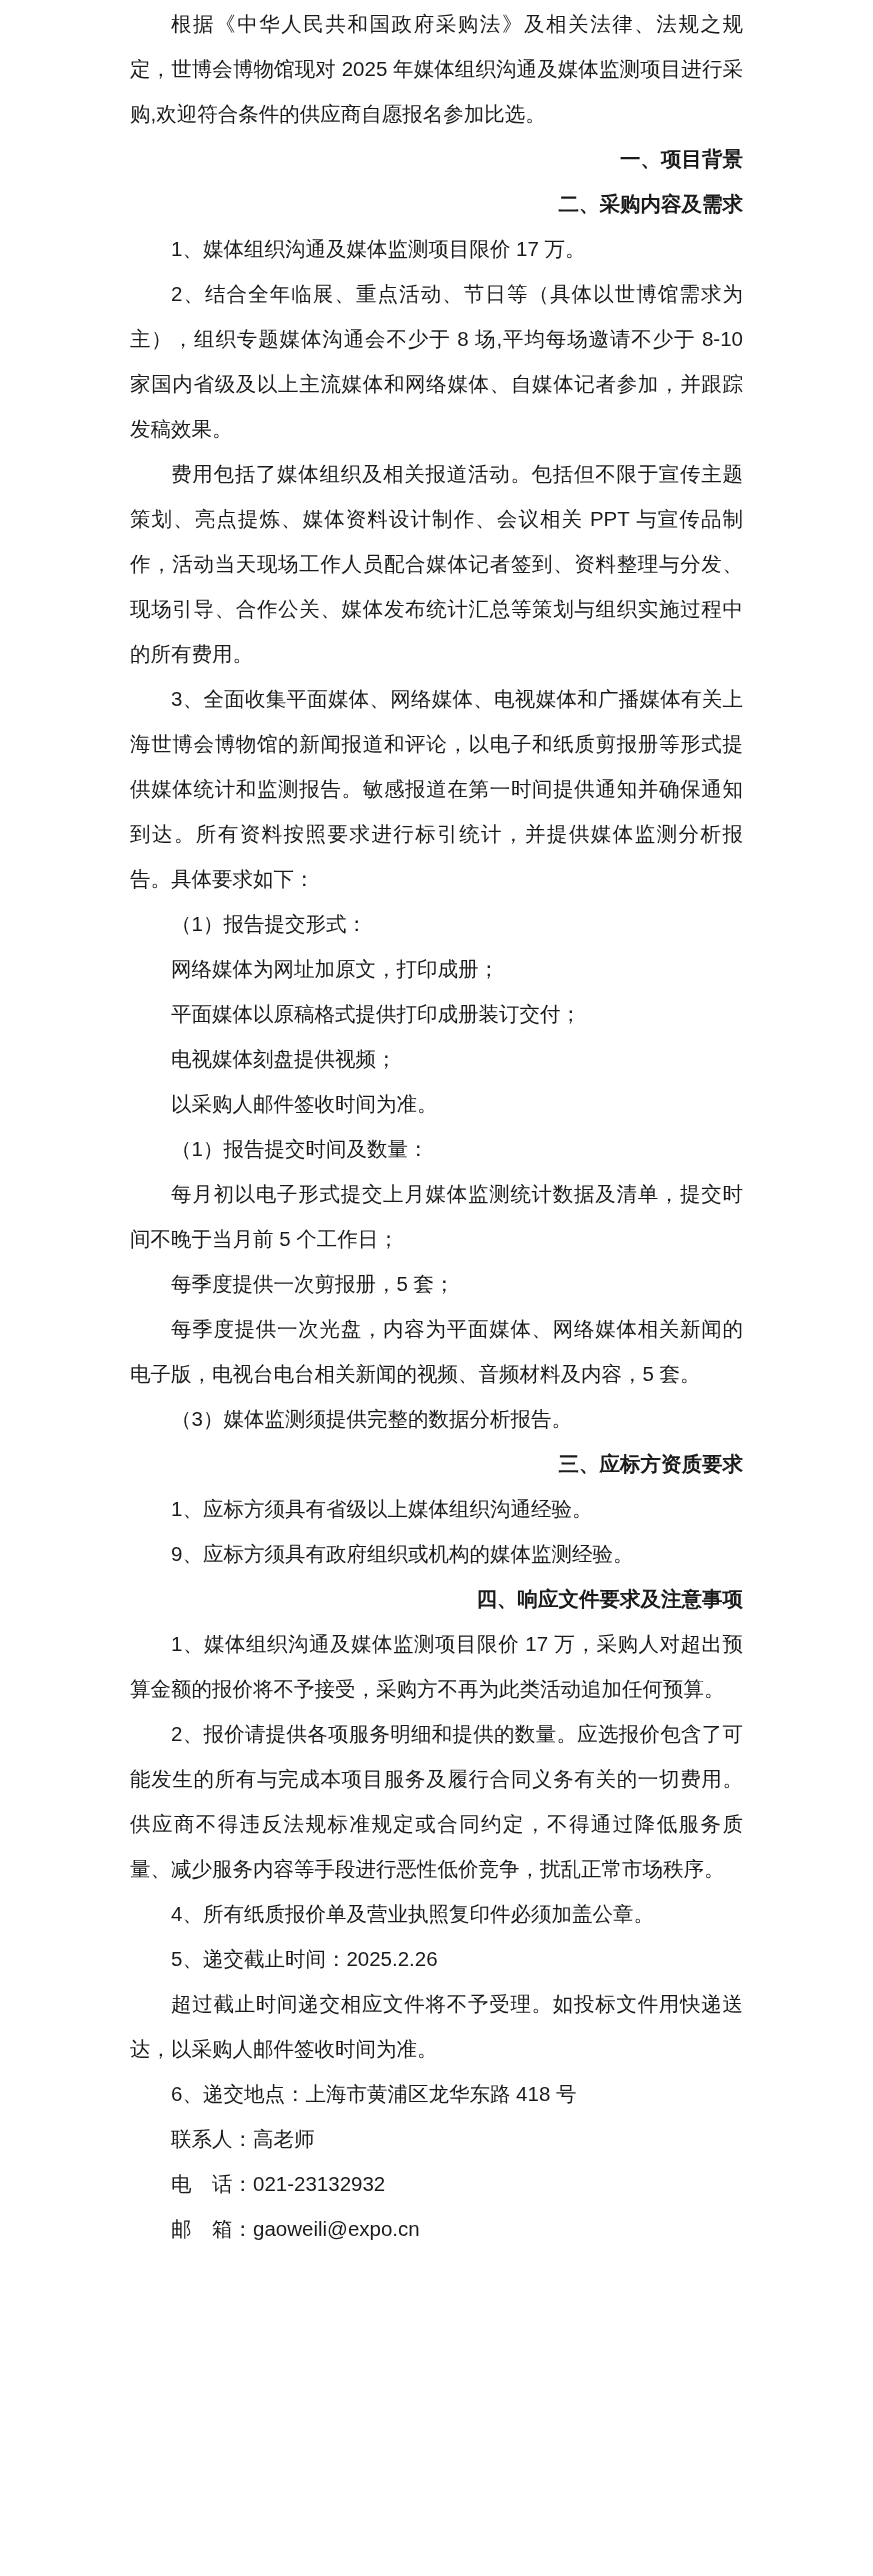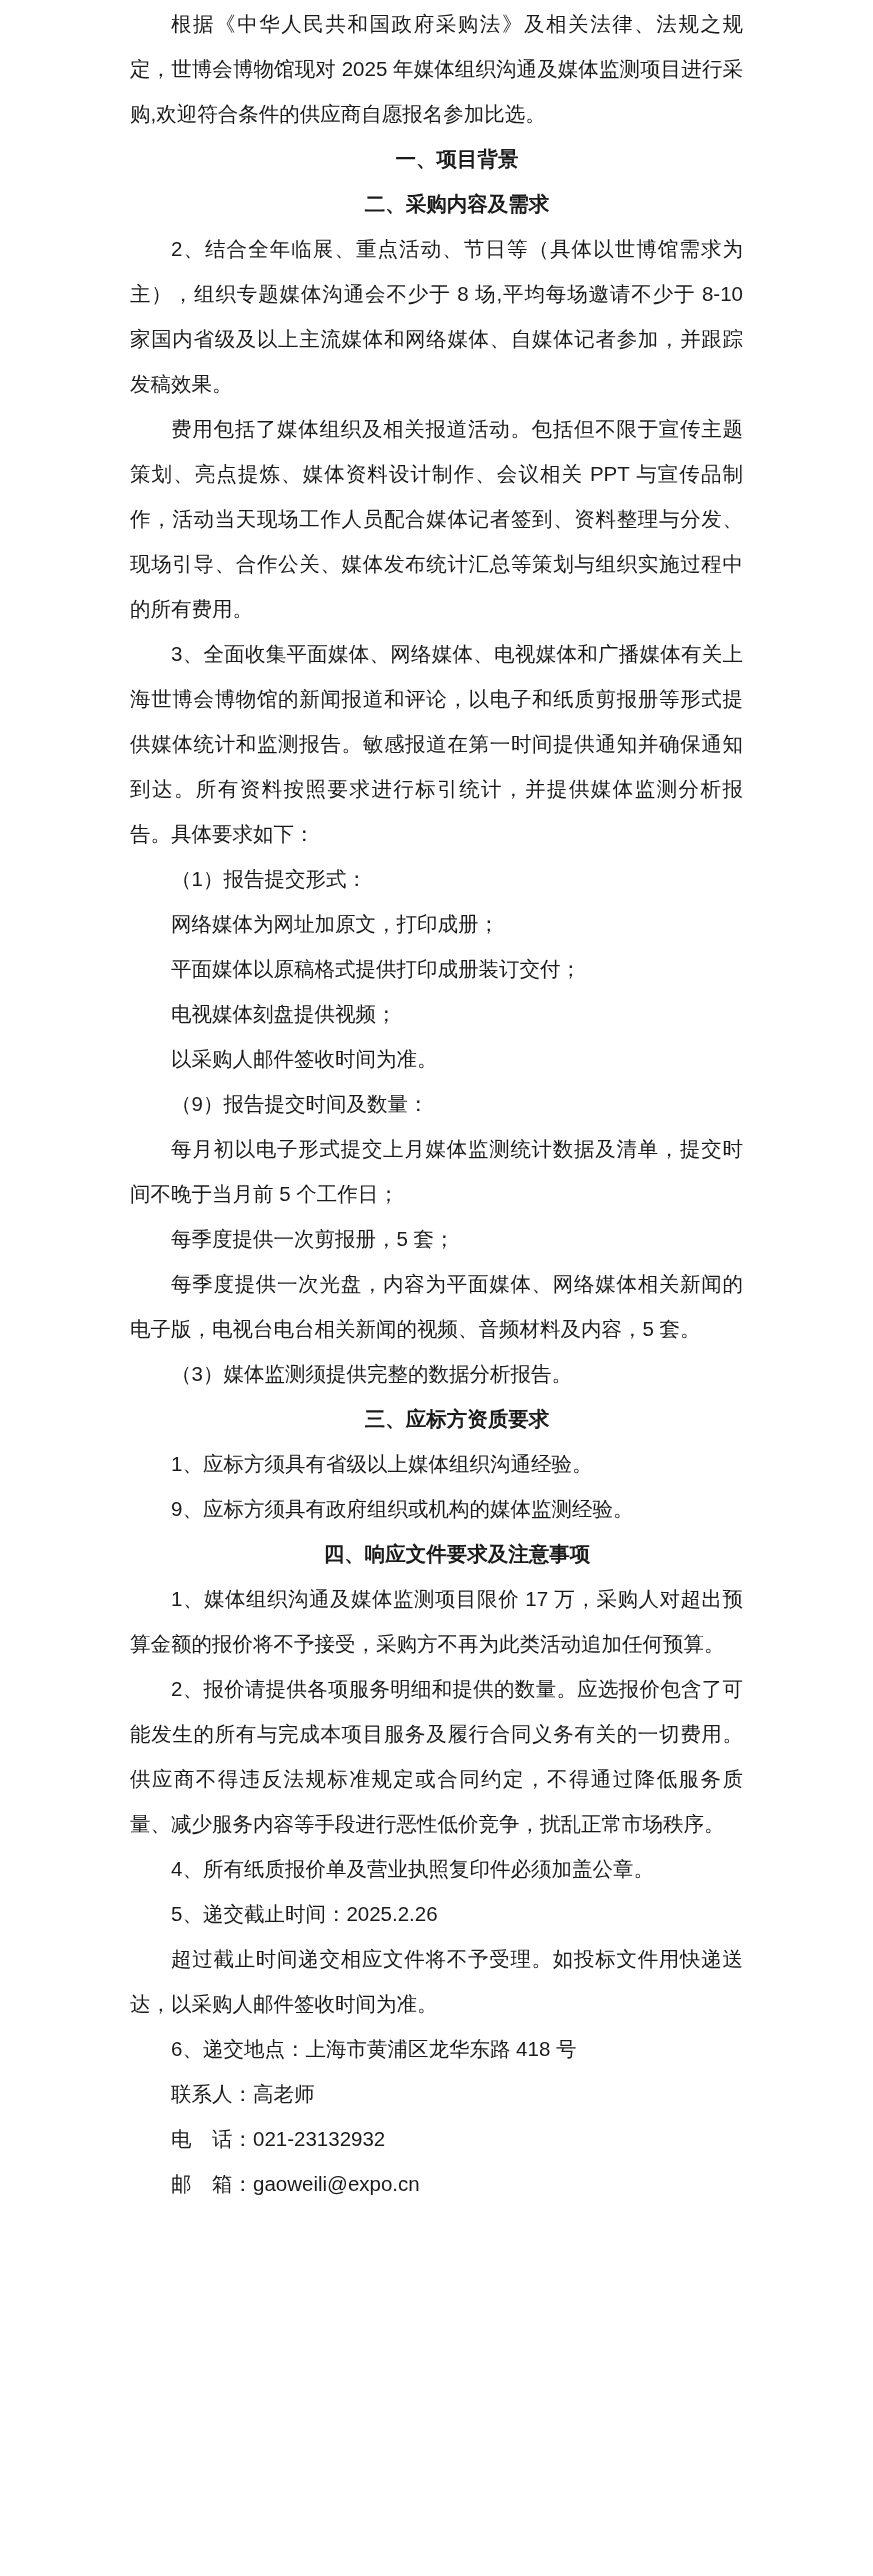--- a/index.html
+++ b/index.html
@@ -27,40 +27,41 @@
     font-size: 20.5px;
     line-height: 45px;
     text-align: justify;
     text-justify: inter-ideograph;
     text-indent: 2em;
     word-break: break-all;
     overflow-wrap: break-word;
   }
   .doc p.heading {
     font-weight: bold;
-    text-align: center;
+    text-align: right;
   }
 </style>
 </head>
 <body>
 
 <div class="page">
   <div class="doc" id="doc-body">
       <p class="paragraph">根据《中华人民共和国政府采购法》及相关法律、法规之规定，世博会博物馆现对 2025 年媒体组织沟通及媒体监测项目进行采购,欢迎符合条件的供应商自愿报名参加比选。</p>
       <p class="heading">一、项目背景</p>
       <p class="heading">二、采购内容及需求</p>
+      <p class="paragraph">1、媒体组织沟通及媒体监测项目限价 17 万。</p>
       <p class="paragraph">2、结合全年临展、重点活动、节日等（具体以世博馆需求为主），组织专题媒体沟通会不少于 8 场,平均每场邀请不少于 8-10 家国内省级及以上主流媒体和网络媒体、自媒体记者参加，并跟踪发稿效果。</p>
       <p class="paragraph">费用包括了媒体组织及相关报道活动。包括但不限于宣传主题策划、亮点提炼、媒体资料设计制作、会议相关 PPT 与宣传品制作，活动当天现场工作人员配合媒体记者签到、资料整理与分发、现场引导、合作公关、媒体发布统计汇总等策划与组织实施过程中的所有费用。</p>
       <p class="paragraph">3、全面收集平面媒体、网络媒体、电视媒体和广播媒体有关上海世博会博物馆的新闻报道和评论，以电子和纸质剪报册等形式提供媒体统计和监测报告。敏感报道在第一时间提供通知并确保通知到达。所有资料按照要求进行标引统计，并提供媒体监测分析报告。具体要求如下：</p>
       <p class="paragraph">（1）报告提交形式：</p>
       <p class="paragraph">网络媒体为网址加原文，打印成册；</p>
       <p class="paragraph">平面媒体以原稿格式提供打印成册装订交付；</p>
       <p class="paragraph">电视媒体刻盘提供视频；</p>
       <p class="paragraph">以采购人邮件签收时间为准。</p>
-      <p class="paragraph">（9）报告提交时间及数量：</p>
+      <p class="paragraph">（1）报告提交时间及数量：</p>
       <p class="paragraph">每月初以电子形式提交上月媒体监测统计数据及清单，提交时间不晚于当月前 5 个工作日；</p>
       <p class="paragraph">每季度提供一次剪报册，5 套；</p>
       <p class="paragraph">每季度提供一次光盘，内容为平面媒体、网络媒体相关新闻的电子版，电视台电台相关新闻的视频、音频材料及内容，5 套。</p>
       <p class="paragraph">（3）媒体监测须提供完整的数据分析报告。</p>
       <p class="heading">三、应标方资质要求</p>
       <p class="paragraph">1、应标方须具有省级以上媒体组织沟通经验。</p>
       <p class="paragraph">9、应标方须具有政府组织或机构的媒体监测经验。</p>
       <p class="heading">四、响应文件要求及注意事项</p>
       <p class="paragraph">1、媒体组织沟通及媒体监测项目限价 17 万，采购人对超出预算金额的报价将不予接受，采购方不再为此类活动追加任何预算。</p>
       <p class="paragraph">2、报价请提供各项服务明细和提供的数量。应选报价包含了可能发生的所有与完成本项目服务及履行合同义务有关的一切费用。供应商不得违反法规标准规定或合同约定，不得通过降低服务质量、减少服务内容等手段进行恶性低价竞争，扰乱正常市场秩序。</p>

